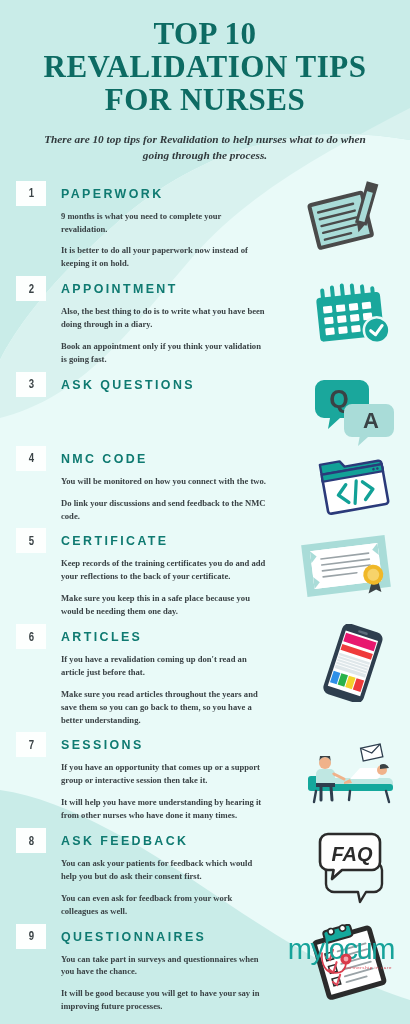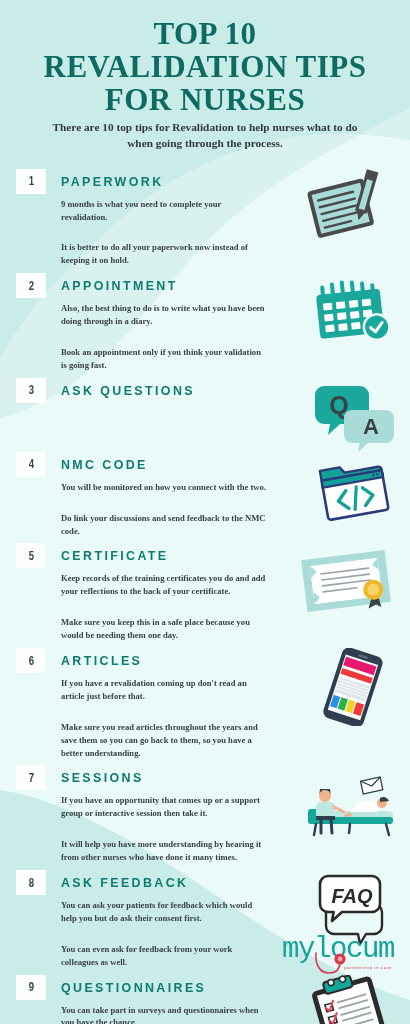--- a/index.html
+++ b/index.html
@@ -21,27 +21,28 @@
     font-family:"Liberation Serif", serif;
     font-weight:bold;
     color:#0d6b63;
     font-size:31px;
     line-height:1.06;
     letter-spacing:0.5px;
     text-transform:uppercase;
   }
   .title .l2 { font-size:31px; }
   .subtitle {
-    margin:2px auto 0;
+    margin:14px auto 0;
     width:330px;
     font-family:"Liberation Serif", serif;
     font-weight:bold;
     font-size:11.3px;
     line-height:1.42;
     color:#31393c;
+    font-style:italic;
   }
 
   
   .tips { margin-top:18px; }
   .tip { position:relative; min-height:74px; padding:0 0 6px 0; }
   .tip-head { display:flex; align-items:flex-start; }
   .numbox {
     width:30px; height:25px;
     background:#fdfffe;
     display:flex; align-items:center; justify-content:center;
@@ -70,36 +71,36 @@
     white-space:nowrap;
   }
   .tip-body { margin:4px 0 0 61px; width:205px; }
   .tip-body p {
     font-family:"Liberation Serif", serif;
     font-weight:bold;
     font-size:8.6px;
     line-height:1.5;
     color:#3a4245;
   }
-  .tip-body p + p { margin-top:18px; }
+  .tip-body p + p { margin-top:9px; }
   .tip-art {
     position:absolute;
     right:8px;
     top:0;
     width:112px;
     height:78px;
     pointer-events:none;
   }
   .tip-art svg { display:block; width:100%; height:100%; }
 
   
   .footer { position:absolute; right:16px; bottom:10px; width:130px; text-align:right; }
   .logo-wrap { position:relative; display:inline-block; }
   .logo-text {
-    font-family:Liberation Mono, monospace;
+    font-family:Liberation Sans, sans-serif;
     font-size:29px;
     color:#17a39a;
     letter-spacing:-1.4px;
     line-height:1;
     font-weight:normal;
   }
   .logo-svg { position:absolute; left:0; top:0; width:130px; height:44px; }
   .logo-tag {
     font-family:"Liberation Sans", sans-serif;
     font-size:4.4px;

